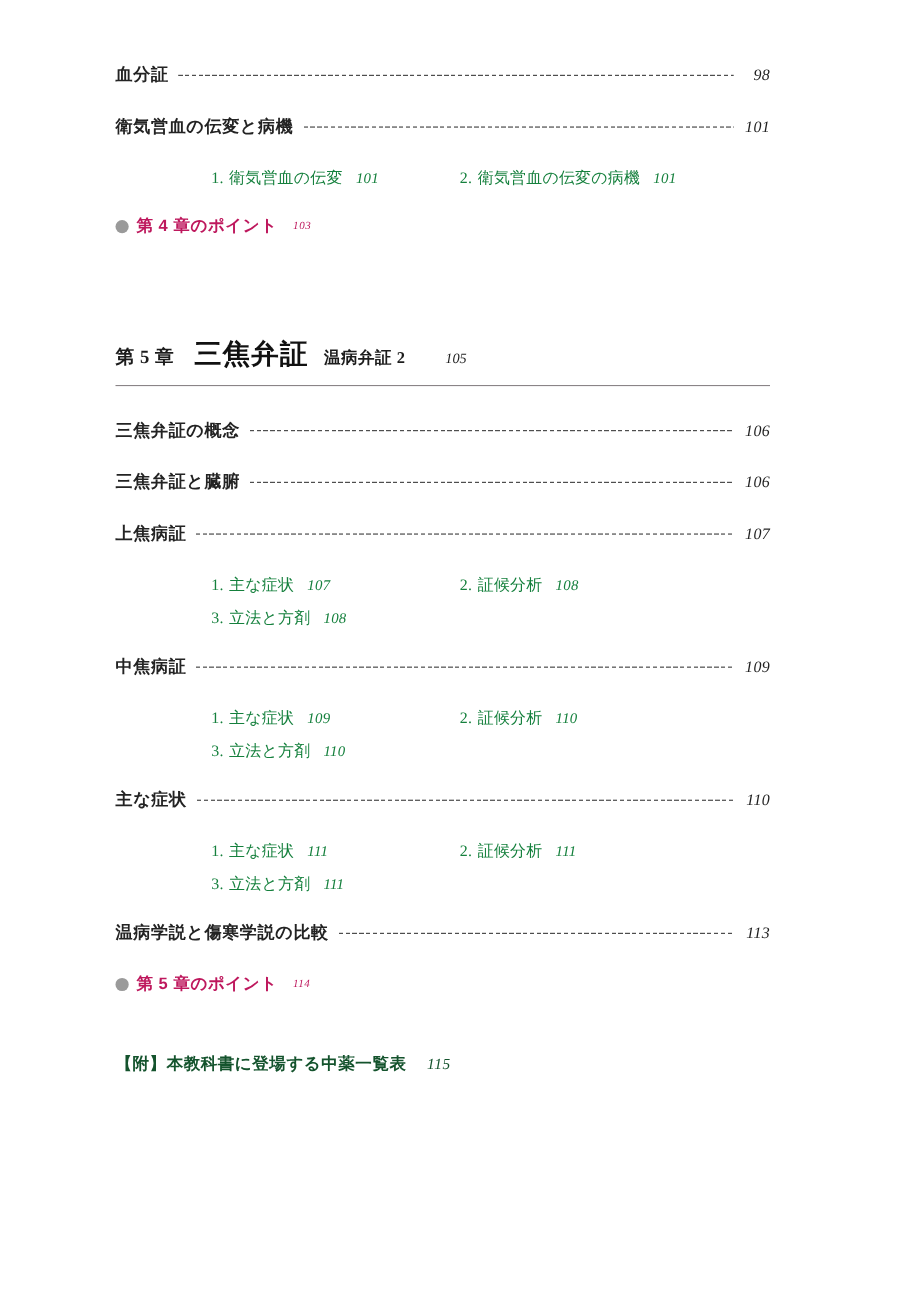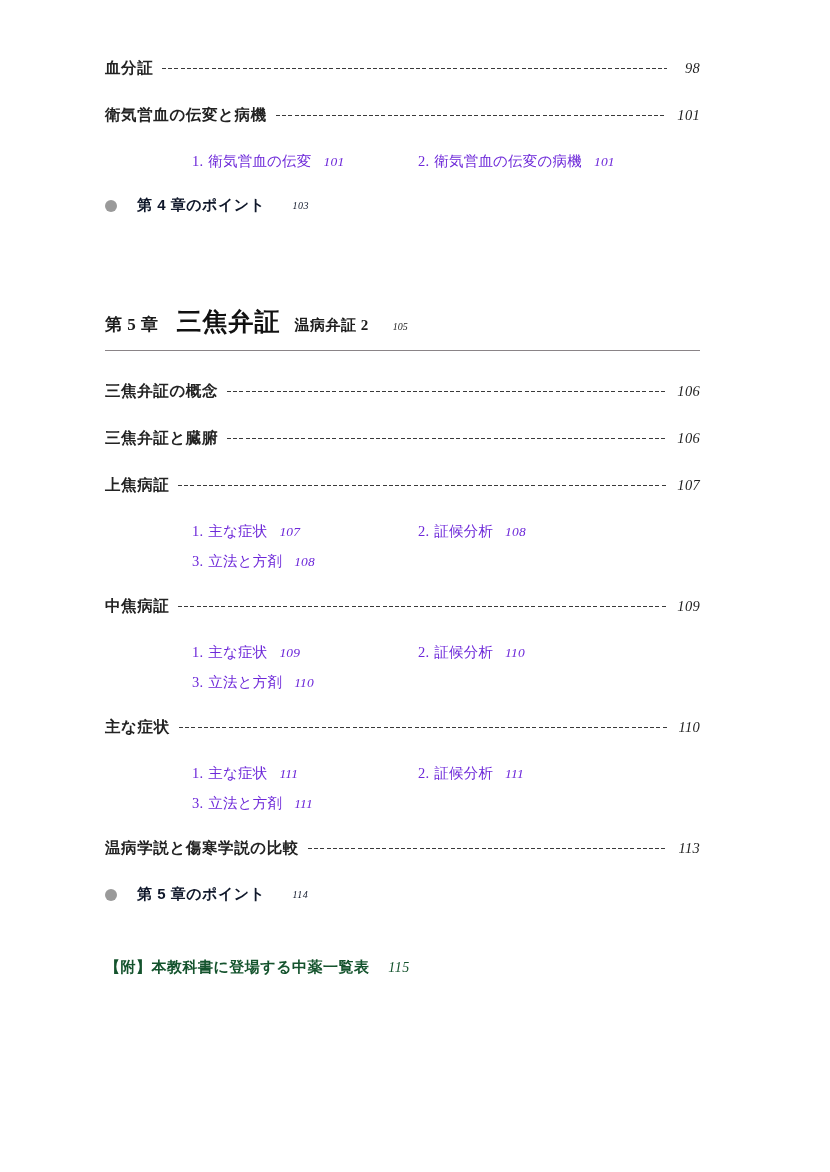--- a/index.html
+++ b/index.html
@@ -75,21 +75,21 @@
   .sub-row {
     position: relative;
     height: 30px;
     margin: 0;
   }
   .sub-item {
     position: absolute;
     top: 0;
     font-family: "Liberation Serif", "DejaVu Serif", serif;
     font-size: 14.5px;
-    color: #6d28d9;
+    color: #15803d;
     white-space: nowrap;
     letter-spacing: 0.2px;
   }
   .sub-item .num {
     font-family: "Liberation Serif", "DejaVu Serif", serif;
     font-style: normal;
   }
   .sub-item .label {
     margin-left: 5px;
   }
@@ -105,23 +105,22 @@
   .col-b { left: 313px; }
 
   
   .point-row {
     display: flex;
     align-items: center;
     margin: 0 0 26px 0;
     font-family: "Liberation Sans", "DejaVu Sans", sans-serif;
     font-size: 15px;
     font-weight: 600;
-    color: #0f172a;
+    color: #be185d;
     letter-spacing: 0.5px;
-    gap: 13px;
   }
   .bullet-dot {
     width: 12px;
     height: 12px;
     border-radius: 50%;
     background: #9a9a9a;
     display: inline-block;
     margin-right: 7px;
     flex: 0 0 auto;
   }
@@ -162,23 +161,23 @@
     font-family: "Liberation Serif", "DejaVu Serif", serif;
     font-size: 15px;
     font-weight: bold;
     color: #1c1c1c;
     margin-left: 14px;
     letter-spacing: 0.5px;
   }
   .chapter-pg {
     font-family: "Liberation Serif", "DejaVu Serif", serif;
     font-style: italic;
-    font-size: 10px;
+    font-size: 13px;
     color: #1f1f1f;
-    margin-left: 24px;
+    margin-left: 36px;
   }
   .chapter-rule {
     height: 1px;
     background: #8a8487;
     width: 595px;
     margin-top: 12px;
   }
 
   
   .appendix-row {

